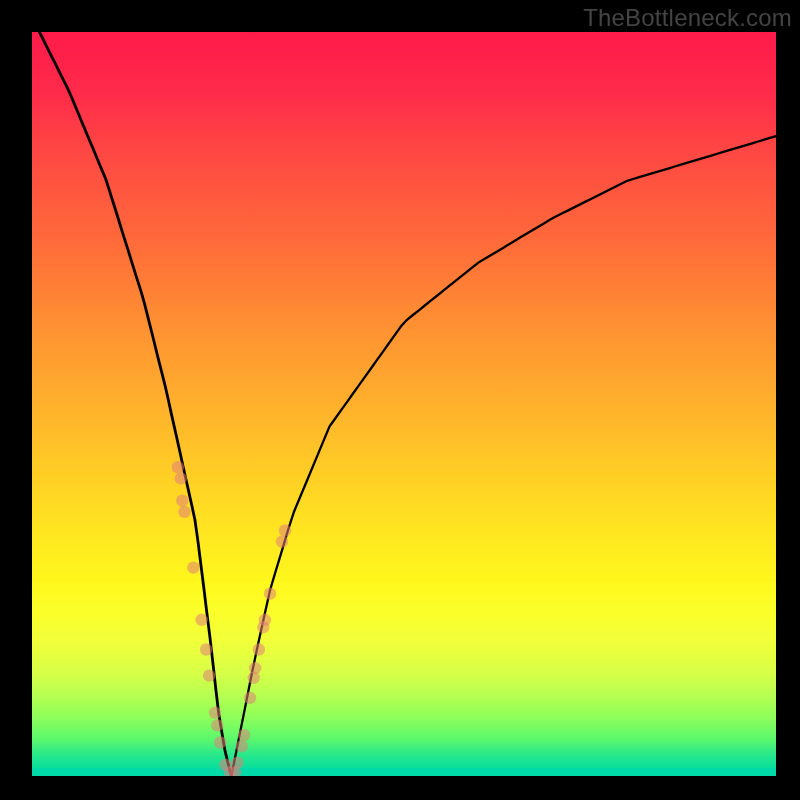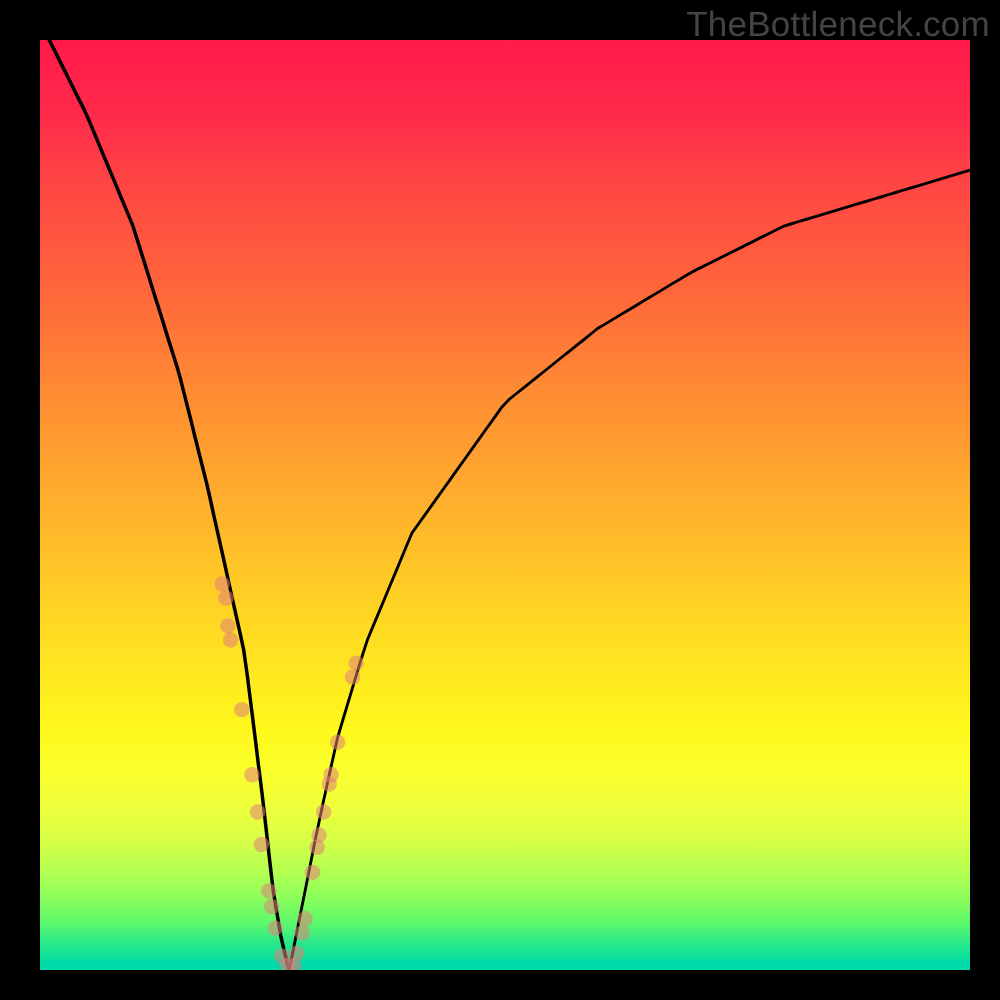--- a/index.html
+++ b/index.html
@@ -13,21 +13,21 @@
     background: #000;
     position: relative;
     font-family: Arial, Helvetica, sans-serif;
     overflow: hidden;
   }
   .watermark {
     position: absolute;
     top: 4px;
     right: 8px;
     color: #444;
-    font-size: 28px;
+    font-size: 24px;
     font-weight: 500;
     z-index: 5;
     letter-spacing: 0.2px;
   }
   .plot-area {
     position: absolute;
     left: 32px;
     top: 32px;
     width: 744px;
     height: 744px;

